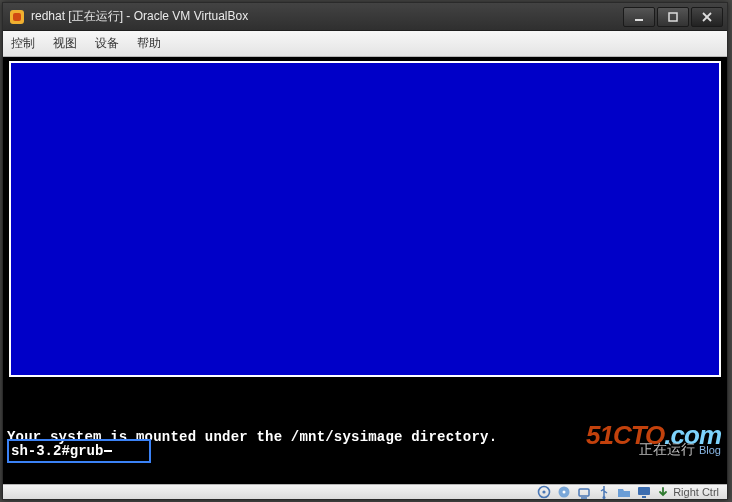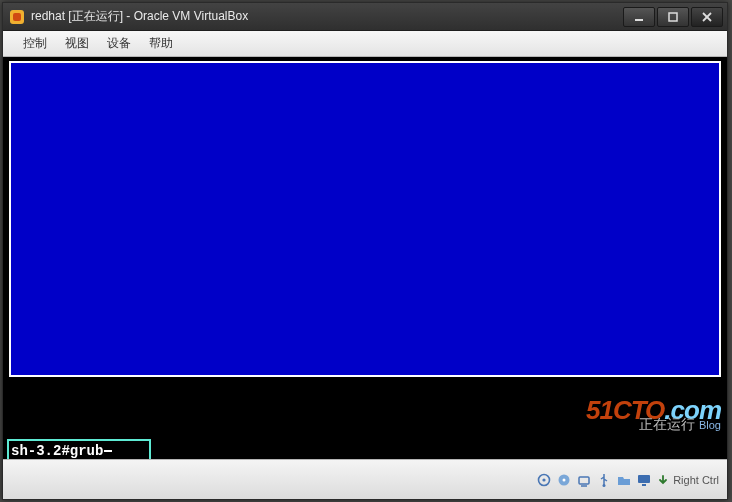--- a/index.html
+++ b/index.html
@@ -49,21 +49,21 @@
     display: flex; align-items: center; justify-content: center;
     color: #ddd;
   }
   .win-btn.close { background: linear-gradient(to bottom,#444,#222); }
   .menubar {
     height: 26px;
     background: linear-gradient(to bottom,#f7f7f7,#e4e4e4);
     border-bottom: 1px solid #b5b5b5;
     display: flex;
     align-items: center;
-    padding: 0 20px;
+    padding: 0 8px;
     font-size: 12px;
     color: #333;
     gap: 18px;
   }
   .menubar span { cursor: default; }
   .vm-area {
     flex: 1;
     background: #000;
     position: relative;
     font-family: "Courier New", monospace;
@@ -87,35 +87,35 @@
     white-space: pre;
     font-weight: bold;
     letter-spacing: 0.2px;
   }
   .prompt-box {
     position: absolute;
     left: 4px;
     top: 382px;
     width: 144px;
     height: 24px;
-    border: 2px solid #5eead4;
+    border: 2px solid #3b82f6;
     display: flex;
     align-items: center;
     padding-left: 2px;
     font-weight: bold;
   }
   .cursor {
     display: inline-block;
     width: 8px; height: 2px;
     background: #fff;
     margin-left: 1px;
     vertical-align: -1px;
   }
   .statusbar {
-    height: 40px;
+    height: 15px;
     background: linear-gradient(to bottom,#f4f4f4,#dcdcdc);
     border-top: 1px solid #b5b5b5;
     display: flex;
     align-items: center;
     justify-content: flex-end;
     padding: 7px 8px;
     font-size: 11px;
     color: #666;
     gap: 6px;
   }
@@ -194,20 +194,24 @@
   <div class="menubar">
     <span>控制</span>
     <span>视图</span>
     <span>设备</span>
     <span>帮助</span>
   </div>
 
   <div class="vm-area">
     <div class="blue-box"></div>
 
+    <div class="msg">
+      <div>Your system is mounted under the /mnt/sysimage directory.</div>
+      
+    </div>
 
     <div class="prompt-box">
       <span>sh-3.2# </span>
         <span>grub</span>
         <span class="cursor"></span>
     </div>
 
     <div class="watermark">
       <div class="wm1"><span class="w-a">51CTO</span><span class="w-b">.com</span></div>
       <div class="wm2"><span>正在运行</span><span class="blog">Blog</span></div>

